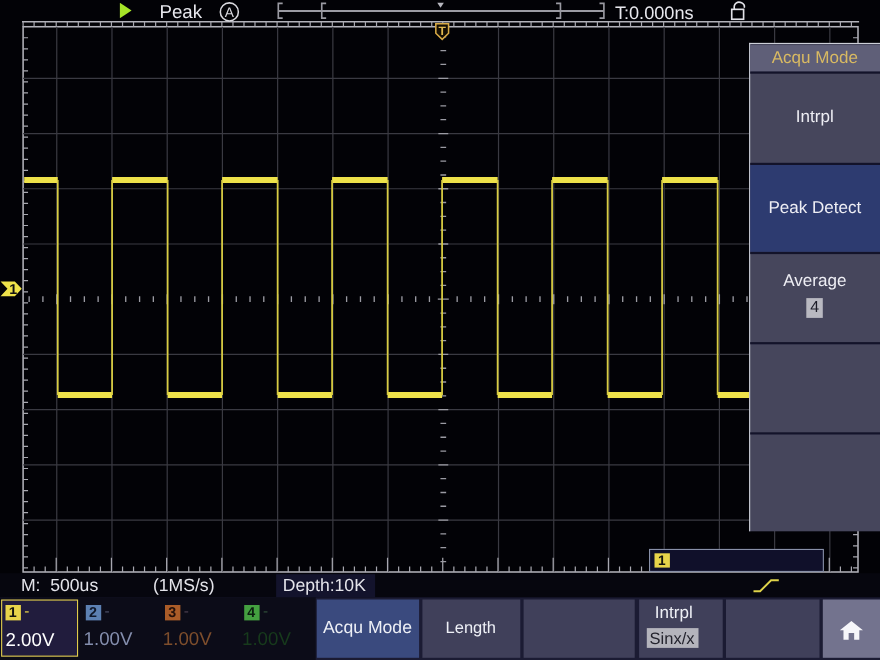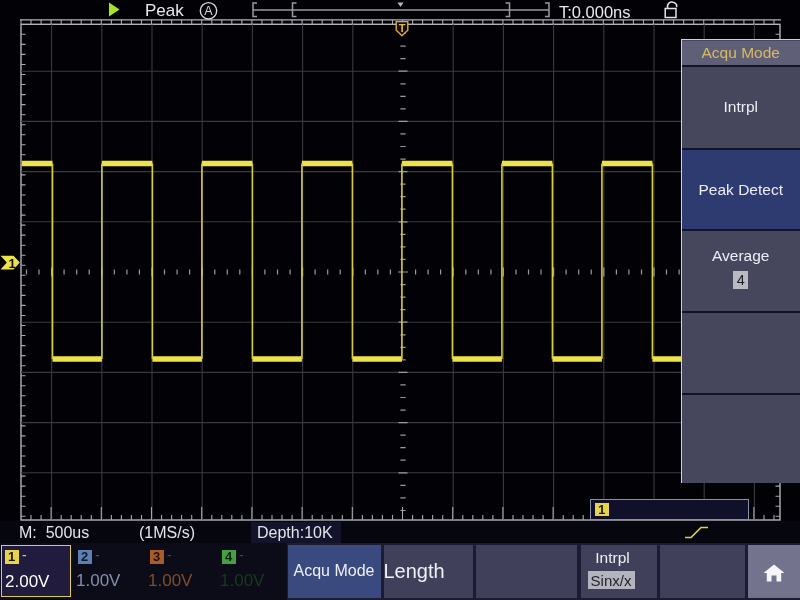--- a/index.html
+++ b/index.html
@@ -76,21 +76,21 @@
 <div class="ab" style="left:95px;top:547px;color:#4c5068;font-size:14px;">-</div>
 <div class="ab" style="left:76px;top:571px;color:#848ead;font-size:17px;">1.00V</div>
 <div class="ab" style="left:149.5px;top:549.5px;width:14px;height:14px;background:#aa5c28;color:#22100a;font-size:13px;font-weight:bold;text-align:center;line-height:14.5px;">3</div>
 <div class="ab" style="left:167px;top:547px;color:#4c4050;font-size:14px;">-</div>
 <div class="ab" style="left:148px;top:571px;color:#7e4e2c;font-size:17px;">1.00V</div>
 <div class="ab" style="left:221.5px;top:549.5px;width:14px;height:14px;background:#44a040;color:#0c2010;font-size:13px;font-weight:bold;text-align:center;line-height:14.5px;">4</div>
 <div class="ab" style="left:239px;top:547px;color:#32503a;font-size:14px;">-</div>
 <div class="ab" style="left:220px;top:571px;color:#173a1c;font-size:17px;">1.00V</div>
 
 <div class="ab" style="left:287.5px;top:545px;width:93px;height:52.5px;background:#3a4a7e;color:#eef0f6;font-size:16px;text-align:center;line-height:52px;">Acqu&nbsp;Mode</div>
-<div class="ab" style="left:383.5px;top:545px;width:89px;height:52.5px;background:#40405a;color:#eef0f6;font-size:20px;text-align:left;line-height:52px;">Length</div>
+<div class="ab" style="left:383.5px;top:545px;width:89px;height:52.5px;background:#40405a;color:#eef0f6;font-size:15px;text-align:center;line-height:52px;">Length</div>
 <div class="ab" style="left:476px;top:545px;width:101px;height:52.5px;background:#40405a;"></div>
 <div class="ab" style="left:580.5px;top:545px;width:76px;height:52.5px;background:#40405a;color:#eef0f6;font-size:15.5px;">
   <div style="margin-top:4px;margin-left:6px;width:52px;text-align:center;">Intrpl</div>
   <div style="margin:4px 0 0 7px;width:47px;height:18px;background:#b4b4bc;color:#24242e;font-size:15px;line-height:19px;text-align:center;">Sinx/x</div>
 </div>
 <div class="ab" style="left:659.5px;top:545px;width:85px;height:52.5px;background:#40405a;"></div>
 <div class="ab" style="left:748px;top:545px;width:52px;height:52.5px;background:#73738e;"></div>
 <svg class="ab" style="left:763px;top:564px" width="22" height="18" viewBox="0 0 22 18">
   <path d="M11 0.5 L21.5 9 H18.2 V17.5 H13.5 V11.5 H8.5 V17.5 H3.8 V9 H0.5 Z" fill="#f6f6fa"></path>
 </svg>

